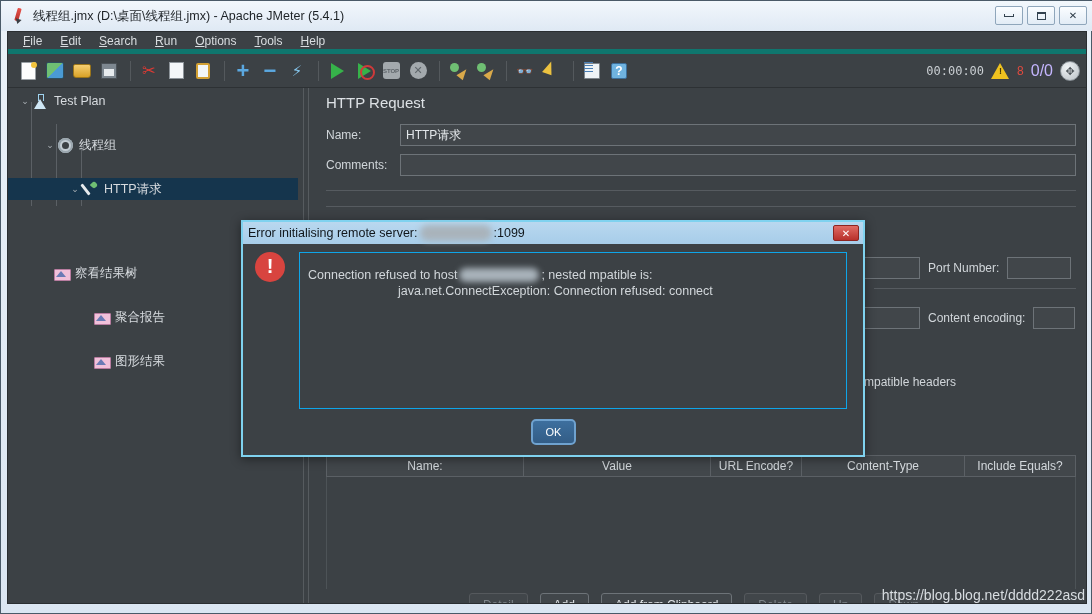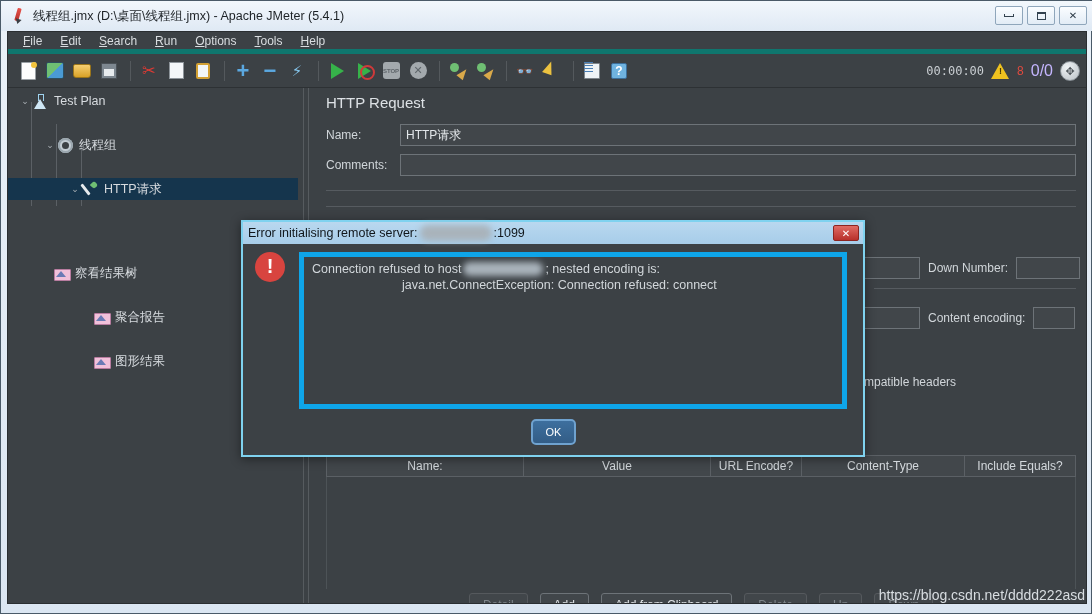--- a/index.html
+++ b/index.html
@@ -261,22 +261,22 @@
   #dlg-error-icon {
     position: absolute; left: 12px; top: 30px; width: 30px; height: 30px;
     border-radius: 50%; background: #d8443f;
     display: flex; align-items: center; justify-content: center;
   }
   #dlg-error-icon .bang {
     color: #fff; font-size: 20px; font-weight: bold; line-height: 1; margin-top:-2px;
   }
   #dlg-msgbox {
     position: absolute; left: 56px; top: 30px; width: 548px; height: 157px;
-    border: 5px solid #0ea5e9; background: #3c4145;
-    padding: 4px 8px;
+    border: 1px solid #0ea5e9; background: #3c4145;
+    padding: 14px 8px;
   }
   .dlg-line { font-size: 12.5px; color: #d2d7db; line-height: 16px; white-space: nowrap; display:flex; align-items:center;}
   .dlg-line.indent { padding-left: 90px; }
   #dlg-msg-blur {
     display:inline-block; width: 80px; height: 14px; margin: 0 2px;
     background: #a9b3bb; border-radius: 7px; filter: blur(3px);
   }
   #dlg-ok {
     position: absolute; left: 288px; top: 197px; width: 45px; height: 26px;
     background: linear-gradient(#3d6f9e, #335d86);
@@ -456,21 +456,21 @@
       <div class="field-row" style="left:12px; top:66px; width:750px;">
         <span class="field-label" style="width:74px;">Comments:</span>
         <span class="field-input" style="width:676px;"></span>
       </div>
 
       <div class="hr-sep" style="left:12px; top:102px; width:750px;"></div>
       <div class="hr-sep" style="left:12px; top:118px; width:750px;"></div>
 
       <div class="field-row" style="left:538px; top:169px;">
         <span class="field-input" style="width:68px;"></span>
-        <span class="field-label" style="margin-left:8px;">Down Number:</span>
+        <span class="field-label" style="margin-left:8px;">Port Number:</span>
         <span class="field-input" style="width:64px; margin-left:8px;"></span>
       </div>
 
       <div class="hr-sep" style="left:560px; top:200px; width:202px;"></div>
 
       <div class="field-row" style="left:538px; top:219px;">
         <span class="field-input" style="width:68px;"></span>
         <span class="field-label" style="margin-left:8px;">Content encoding:</span>
         <span class="field-input" style="width:42px; margin-left:8px;"></span>
       </div>
@@ -488,21 +488,21 @@
 
       <div id="btn-row">
         <div class="btn disabled">Detail</div>
         <div class="btn">Add</div>
         <div class="btn">Add from Clipboard</div>
         <div class="btn disabled">Delete</div>
         <div class="btn disabled">Up</div>
         <div class="btn disabled">Down</div>
       </div>
 
-      <div id="watermark">https://blog.csdn.net/dddd222asd</div>
+      <div id="watermark">https://blog.blog.net/dddd222asd</div>
     </div>
 
     <div id="dialog">
       <div id="dlg-title">
         <div id="dlg-title-text">
           <span>Error initialising remote server:</span>
           <span id="dlg-host-blur"></span>
           <span>:1099</span>
         </div>
       </div>
@@ -511,21 +511,21 @@
       </div>
 
       <div id="dlg-error-icon">
         <span class="bang">!</span>
       </div>
 
       <div id="dlg-msgbox">
         <div class="dlg-line">
           <span>Connection refused to host</span>
           <span id="dlg-msg-blur"></span>
-          <span>; nested encoding is:</span>
+          <span>; nested mpatible is:</span>
         </div>
         <div class="dlg-line indent">java.net.ConnectException: Connection refused: connect</div>
       </div>
 
       <div id="dlg-ok">OK</div>
     </div>
 
   </div>
 </div>
 

